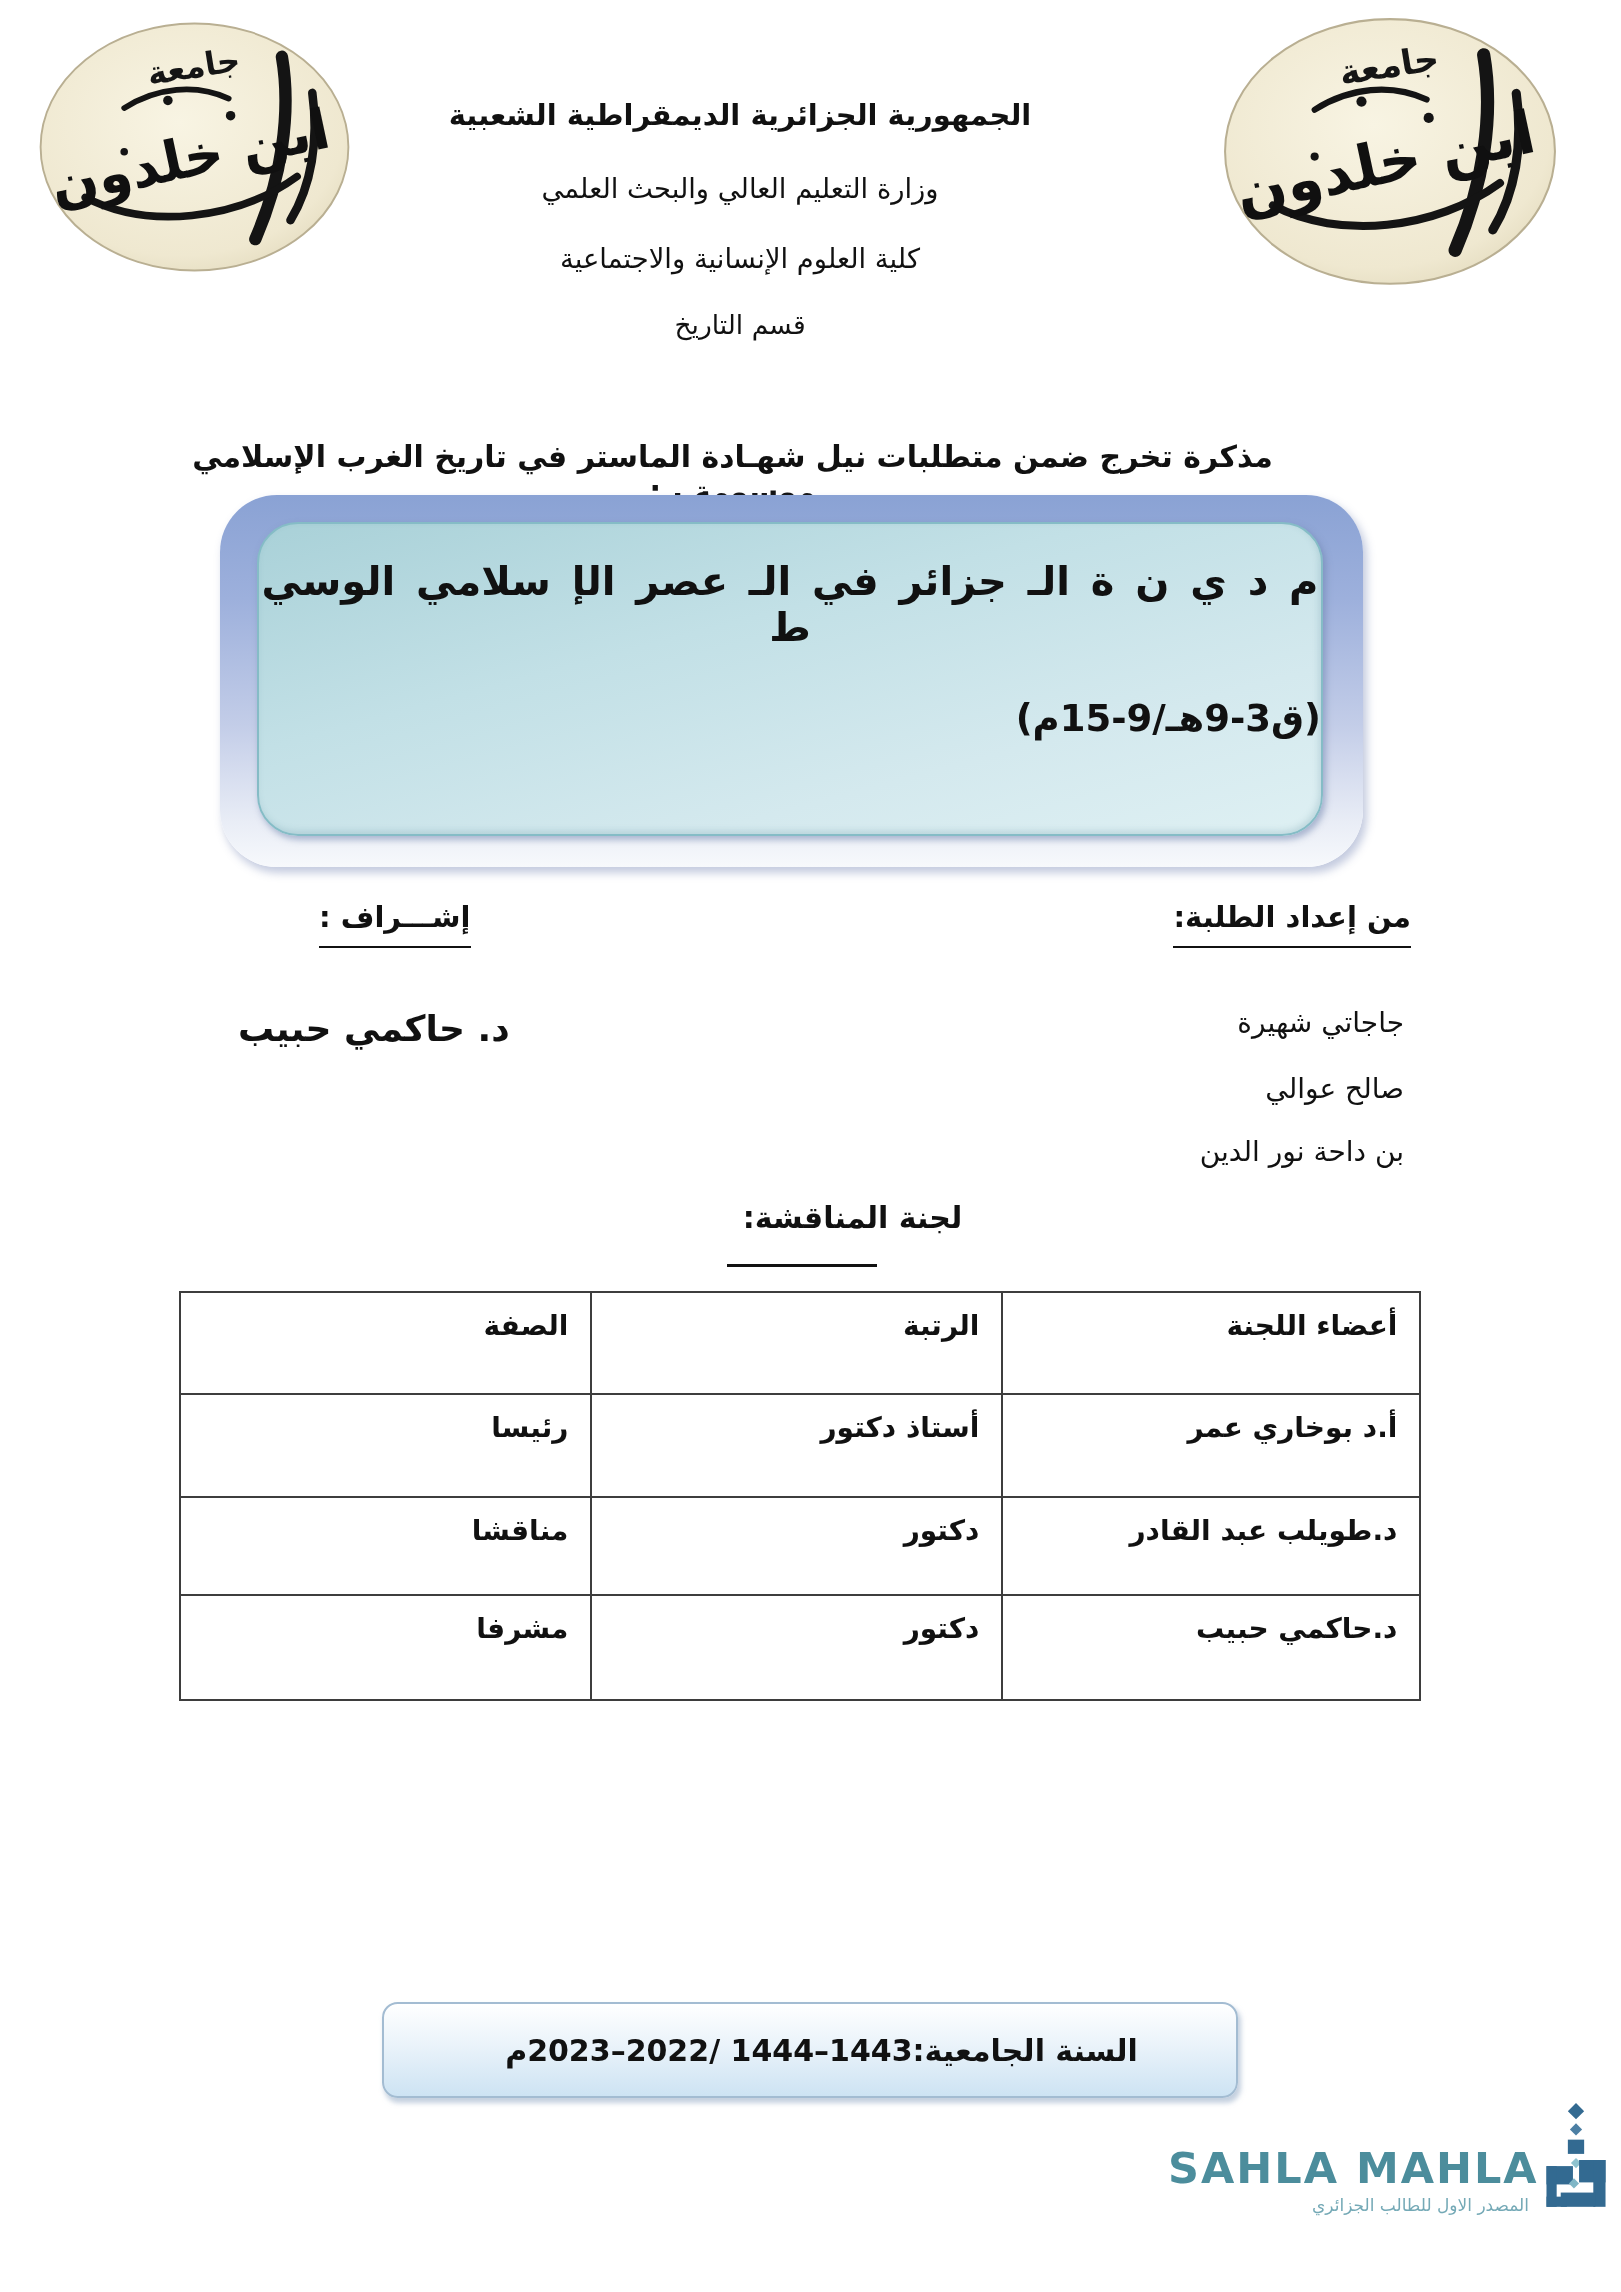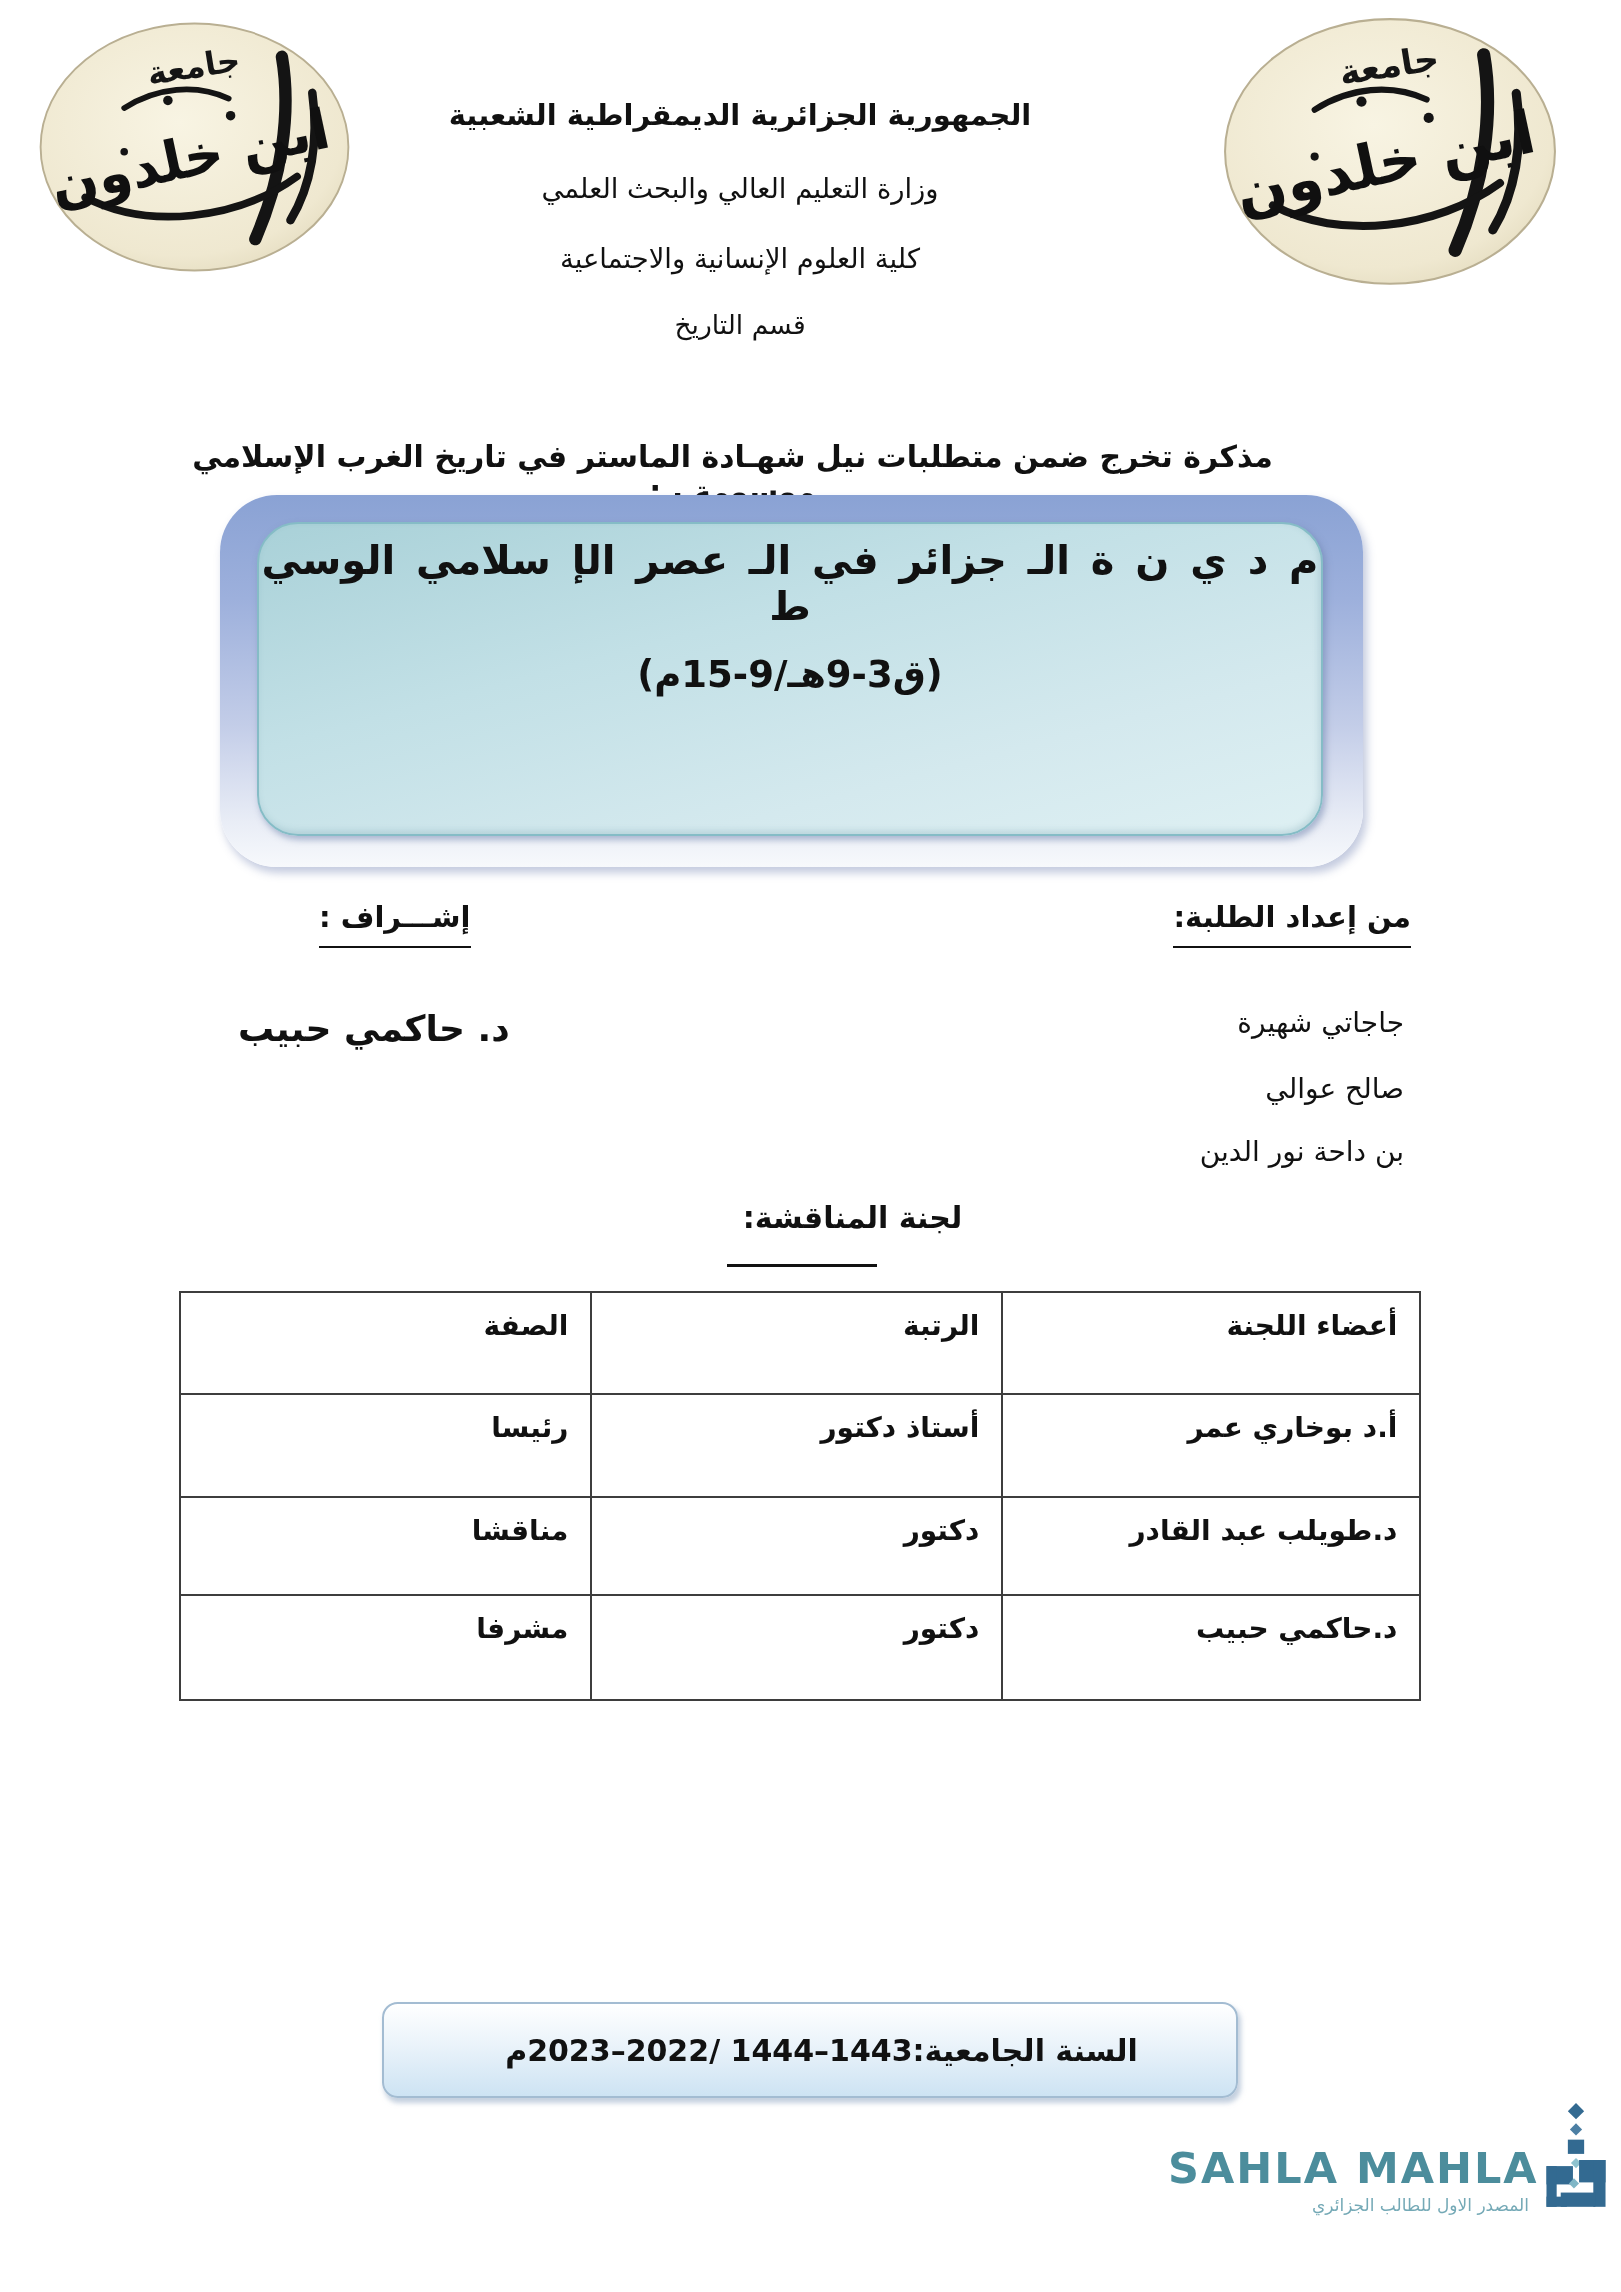--- a/index.html
+++ b/index.html
@@ -19,23 +19,23 @@
   .intro{left:137px;top:439px;width:1191px;text-align:center;direction:rtl;
          font-size:30px;font-weight:bold;}
   
   .title-outer{left:220px;top:495px;width:1143px;height:372px;border-radius:57px;
     background:linear-gradient(180deg,#8aa2d4 0%,#9db0dc 28%,#c3cde8 62%,#e9edf6 88%,#f7f9fc 100%);
     box-shadow:3.9px 5.9px 8.8px rgba(125,140,185,.45);}
   .title-inner{position:absolute;left:37px;top:27.4px;width:1062px;height:310px;border-radius:41px;
     background:linear-gradient(165deg,#a9d1d8 0%,#c2e0e6 38%,#d4e9ee 72%,#def0f3 100%);
     border:2px solid #85bcc6;
     box-shadow:2.9px 3.9px 5.9px rgba(105,125,170,.5), inset -2px -2.9px 5.9px rgba(95,145,160,.25);}
-  .title-l1{padding-top:13px;text-align:center;direction:rtl;font-size:40px;font-weight:bold;
+  .title-l1{padding-top:34px;text-align:center;direction:rtl;font-size:40px;font-weight:bold;
             letter-spacing:2px;word-spacing:6.9px;}
-  .title-l2{margin-top:24px;text-align:center;direction:rtl;font-size:37px;font-weight:bold;}
+  .title-l2{margin-top:47px;text-align:right;direction:rtl;font-size:37px;font-weight:bold;}
   
   .students-heading{left:1127px;top:900px;width:284px;text-align:right;direction:rtl;
     font-size:29px;font-weight:bold;}
   .supervision-heading{left:319px;top:900px;direction:rtl;font-size:29px;font-weight:bold;}
   .uline{display:inline-block;border-bottom:2.9px solid #111;padding-bottom:11.8px;}
   .student{left:1059px;width:345px;text-align:right;direction:rtl;font-size:28px;font-weight:normal;}
   .st1{top:1006px;}.st2{top:1072px;}.st3{top:1135px;}
   .supervisor{left:238px;top:1008px;direction:rtl;font-size:36px;font-weight:bold;}
   
   .committee-heading{left:627px;top:1200px;width:451px;text-align:center;direction:rtl;

